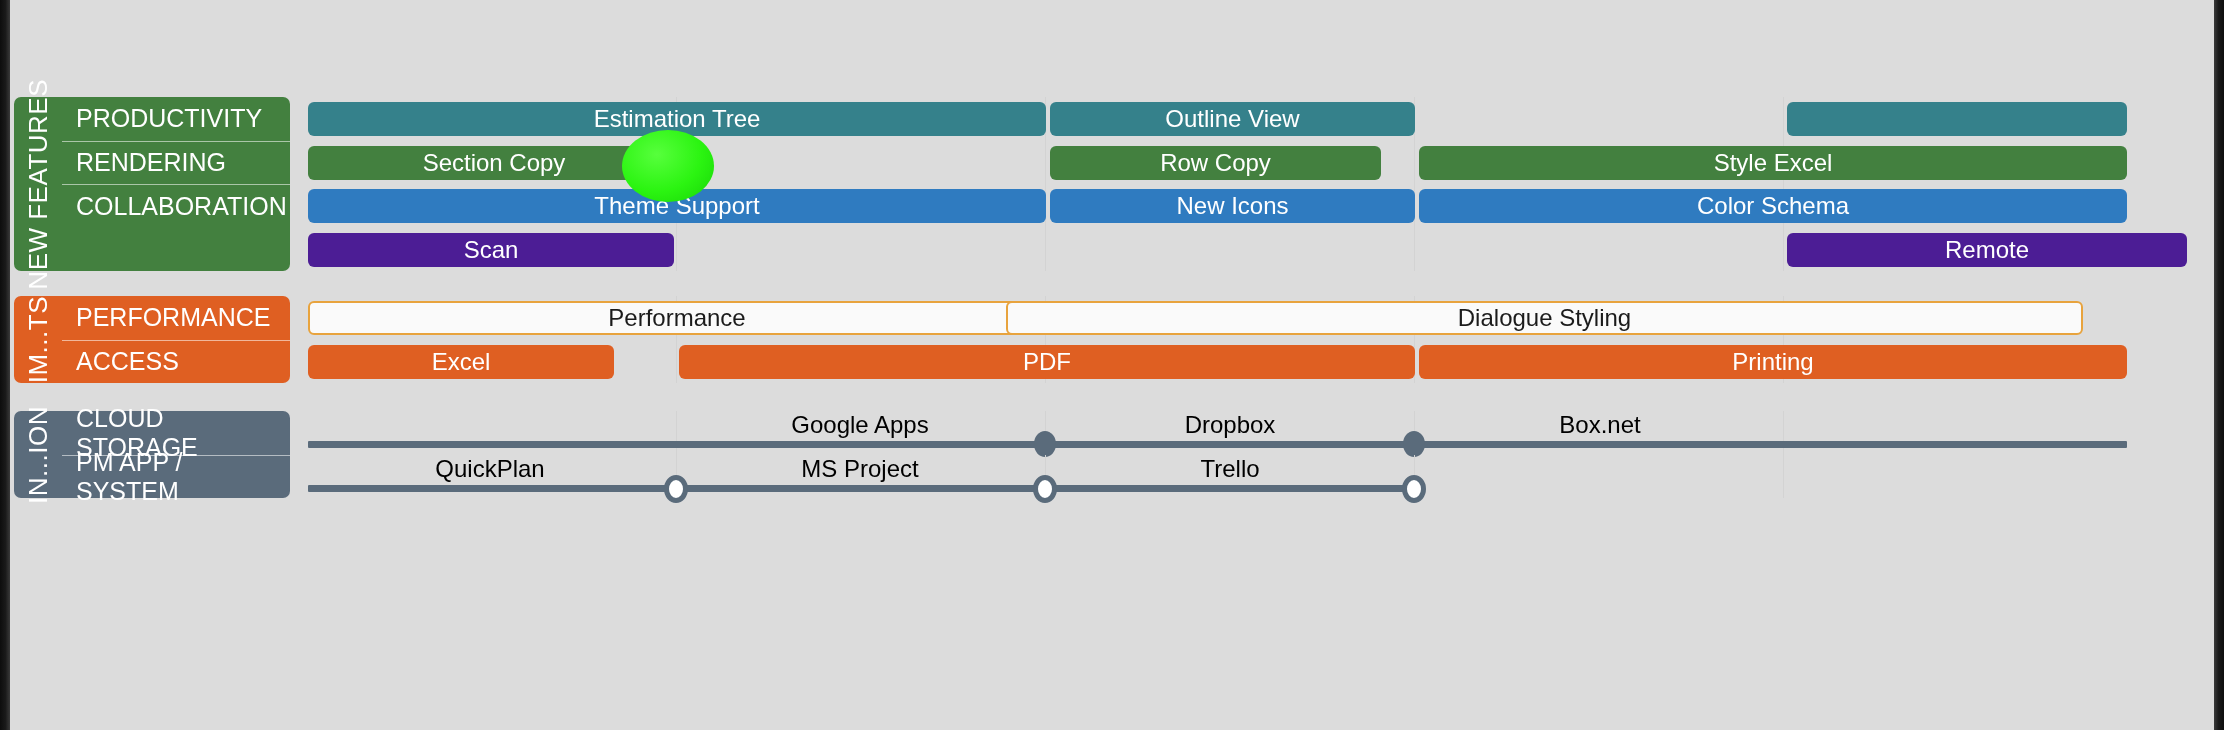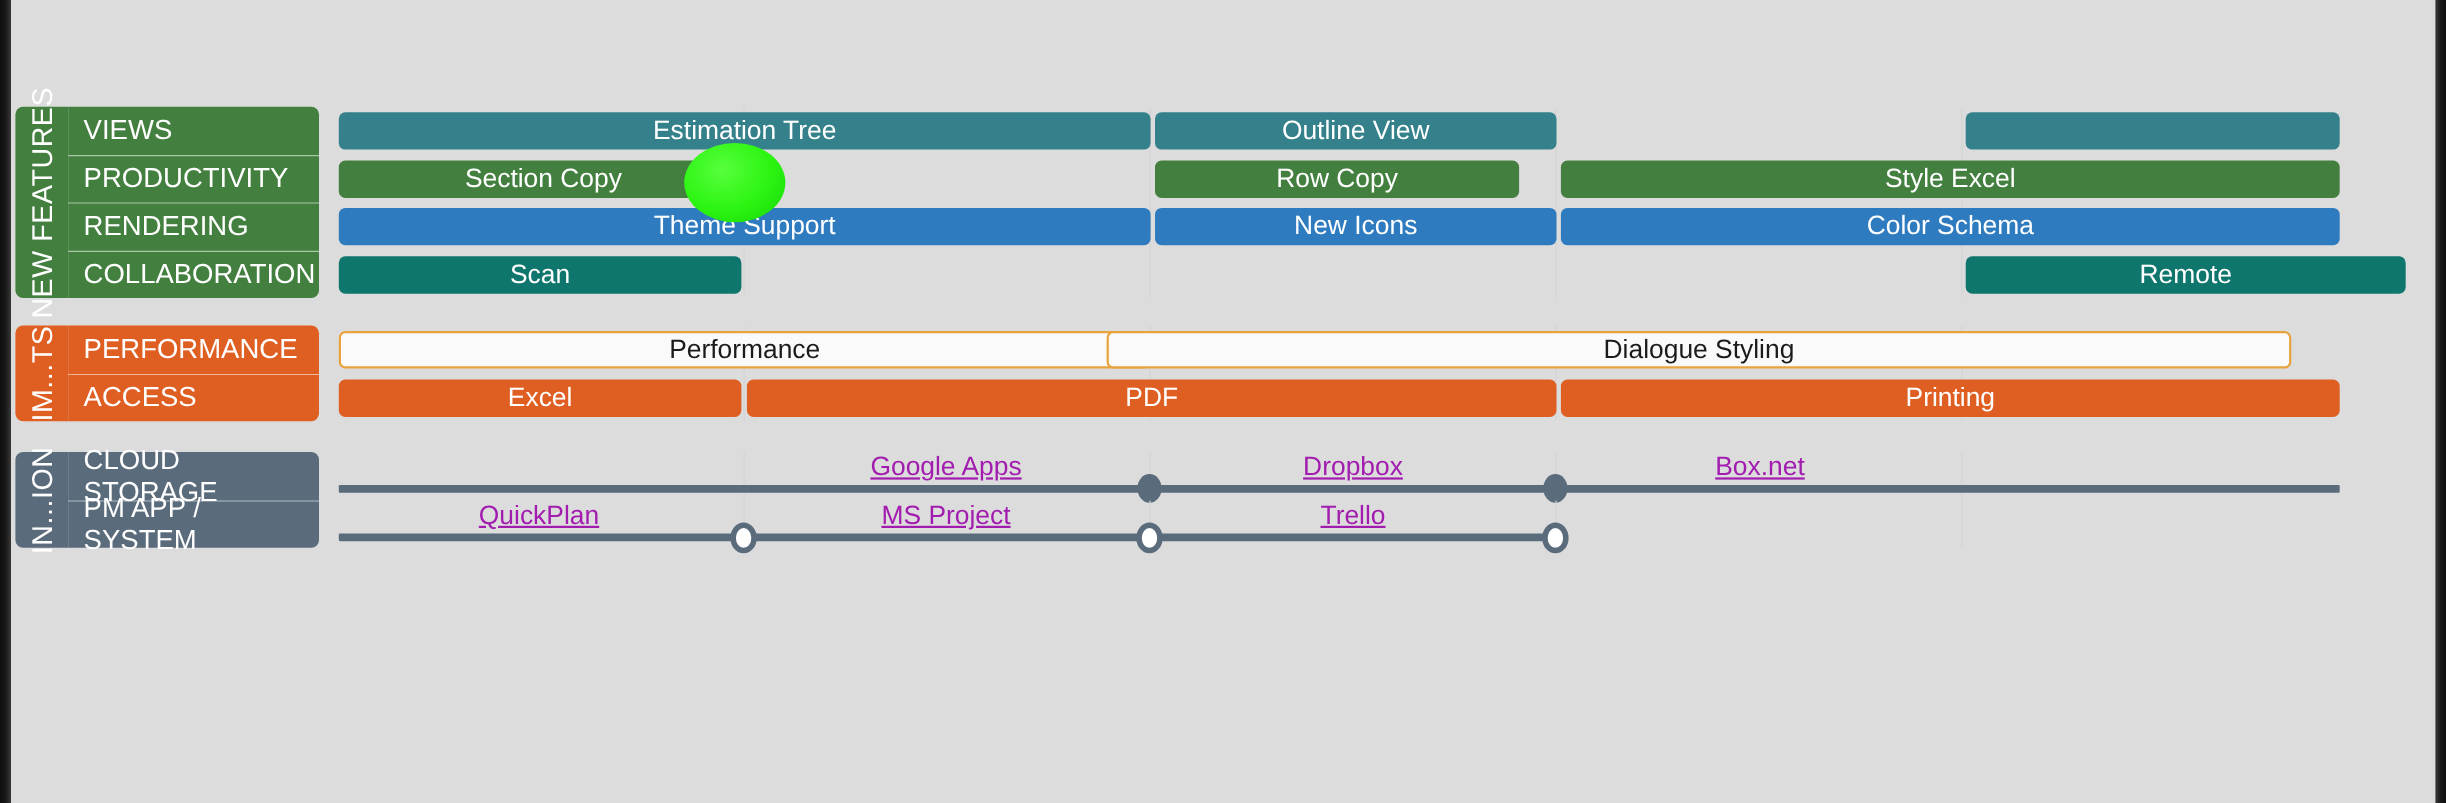--- a/index.html
+++ b/index.html
@@ -84,38 +84,38 @@
     height:34px;top:5px;
     border-radius:6px;
     display:flex;align-items:center;justify-content:center;
     color:#ffffff;font-size:24px;
     box-sizing:border-box;
     overflow:hidden;white-space:nowrap;
   }
   .bar.teal{background:#35818b;}
   .bar.green{background:#43803f;}
   .bar.blue{background:#2f7bc0;}
-  .bar.brown{background:#0f766e;}
+  .bar.brown{background:#4c1d95;}
   .bar.orange{background:#df5f22;}
   .bar.outline{background:#fafafa;border:2px solid #e8a33d;color:#1b1b1b;}
 
   
   .line-row{position:absolute;left:0;right:0;height:43.5px;}
   .conn{
     position:absolute;height:7px;top:30px;background:#5a6b7b;border-radius:1px;
   }
   .node{
     position:absolute;width:22px;height:26px;top:20px;margin-left:-11px;
     border-radius:50%;background:#5a6b7b;
   }
   .node.hollow{background:#ffffff;border:5px solid #5a6b7b;
     width:14px;height:18px;top:20px;margin-left:-12px;}
   .conn-label{
     position:absolute;top:0px;transform:translateX(-50%);
-    font-size:24px;color:#a21caf;white-space:nowrap;text-decoration:underline;
+    font-size:24px;color:#000000;white-space:nowrap;
   }
 
   
   #cursor{
     position:absolute;width:92px;height:72px;
     left:622px;top:130px;
     background:radial-gradient(ellipse at 38% 34%, #57ff3c 0%, #2bf411 55%, #17d407 100%);
     border-radius:50%;
     z-index:40;
     filter:blur(0.4px);
@@ -133,21 +133,20 @@
 <div class="edge right"></div>
 
 <div id="board">
 
 
   <div class="section" id="features">
     <div class="sec-tab">
       <span>NEW FEATURES</span>
     </div>
     <div class="cat-col">
-      <div class="cat-cell">VIEWS</div>
       <div class="cat-cell">PRODUCTIVITY</div>
       <div class="cat-cell">RENDERING</div>
       <div class="cat-cell">COLLABORATION</div>
     </div>
     <div class="rows">
 
       <div class="row" style="height:43.5px">
         <div class="gridline" style="left:386px"></div>
         <div class="gridline" style="left:755px"></div>
         <div class="gridline" style="left:1124px"></div>
@@ -206,21 +205,21 @@
         <div class="gridline" style="left:1493px"></div>
         <div class="bar outline" style="left:18px;width:738px">Performance</div>
         <div class="bar outline" style="left:716px;width:1077px">Dialogue Styling</div>
       </div>
 
       <div class="row" style="height:43.5px">
         <div class="gridline" style="left:386px"></div>
         <div class="gridline" style="left:755px"></div>
         <div class="gridline" style="left:1124px"></div>
         <div class="gridline" style="left:1493px"></div>
-        <div class="bar orange" style="left:18px;width:366px">Excel</div>
+        <div class="bar orange" style="left:18px;width:306px">Excel</div>
         <div class="bar orange" style="left:389px;width:736px">PDF</div>
         <div class="bar orange" style="left:1129px;width:708px">Printing</div>
       </div>
 
     </div>
   </div>
 
   <div class="section" id="integrate">
     <div class="sec-tab">
       <span>IN...ION</span>

